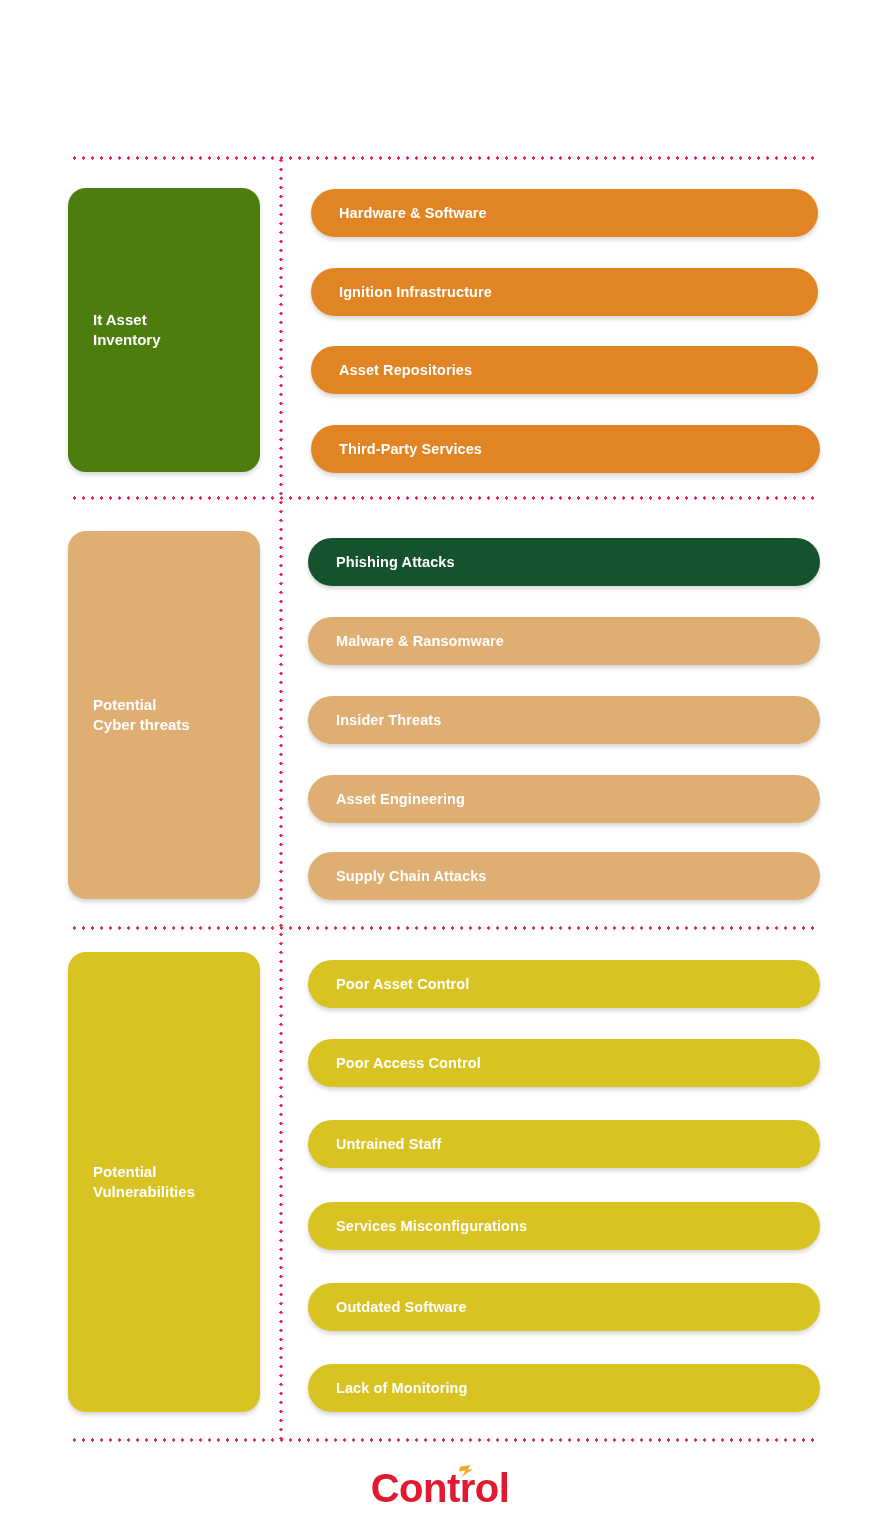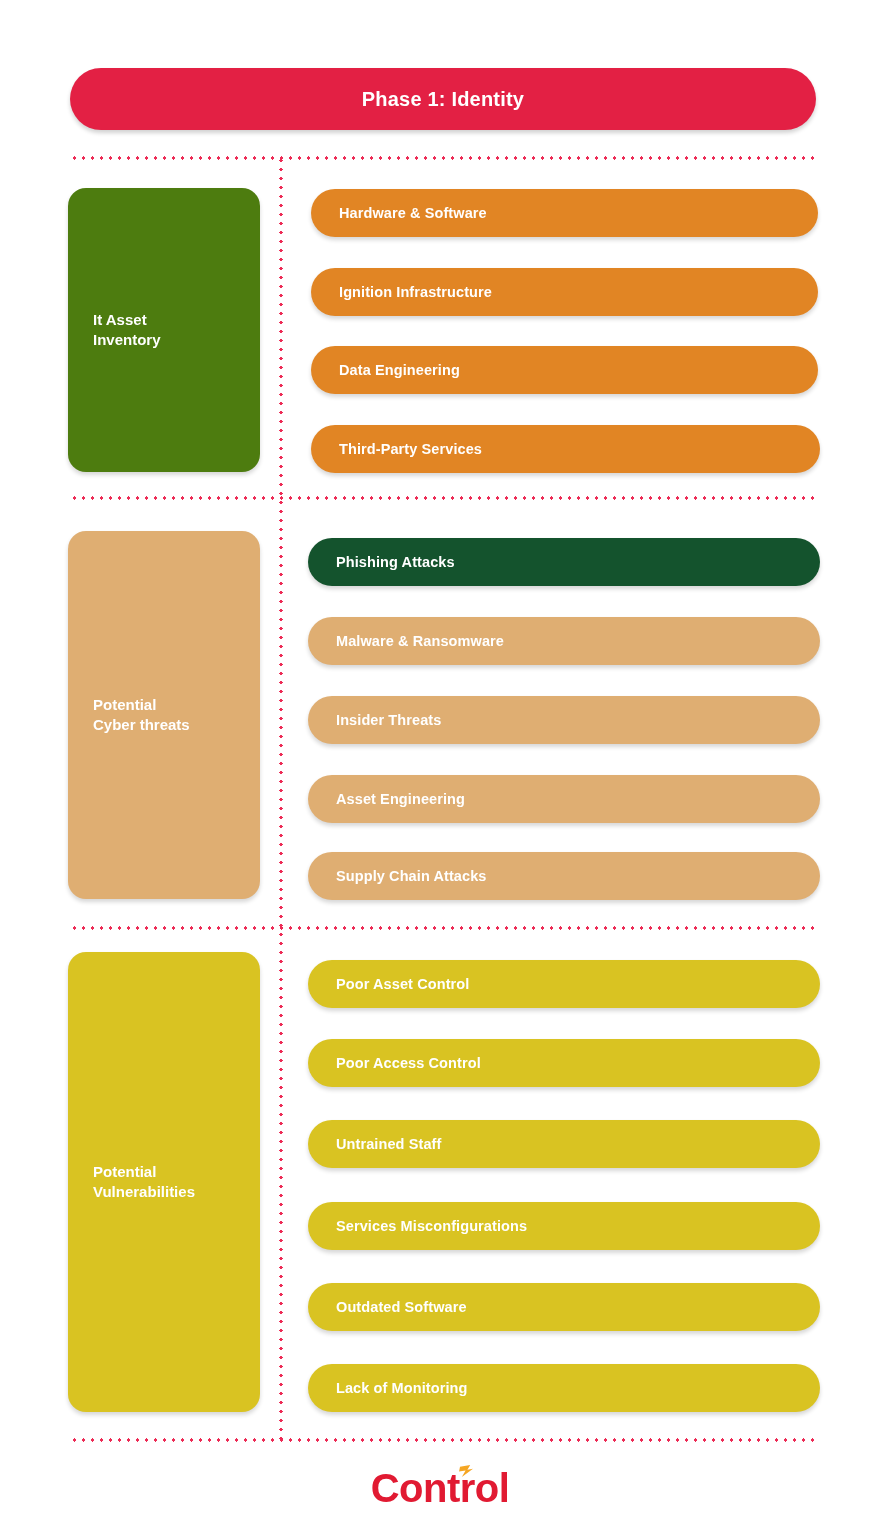--- a/index.html
+++ b/index.html
@@ -138,44 +138,41 @@
     top: -3px;
     width: 19px;
     height: 13px;
   }
 </style>
 </head>
 <body>
 
 <div class="infographic">
 
-  <div class="phase-banner">
-    <span class="phase-banner-title">Phase 1: Identity</span>
-  </div>
 
   <div class="h-divider" style="top:156px"></div>
   <div class="h-divider" style="top:496px"></div>
   <div class="h-divider" style="top:926px"></div>
   <div class="h-divider" style="top:1438px"></div>
   <div class="v-divider" style="top:156px; height:1286px"></div>
 
   <div class="group">
     <div class="category-block" style="top:188px; height:284px; background:#4d7c0f">
       <span class="category-label">It Asset
 Inventory</span>
     </div>
     <div class="items">
       <div class="item-pill" style="left:311px; top:189px; width:507px; background:#E18524">
         <span class="item-label">Hardware &amp; Software</span>
       </div>
       <div class="item-pill" style="left:311px; top:268px; width:507px; background:#E18524">
         <span class="item-label">Ignition Infrastructure</span>
       </div>
       <div class="item-pill" style="left:311px; top:346px; width:507px; background:#E18524">
-        <span class="item-label">Data Engineering</span>
+        <span class="item-label">Asset Repositories</span>
       </div>
       <div class="item-pill" style="left:311px; top:425px; width:509px; background:#E18524">
         <span class="item-label">Third-Party Services</span>
       </div>
     </div>
   </div>
 
   <div class="group">
     <div class="category-block" style="top:531px; height:368px; background:#DFAE72">
       <span class="category-label">Potential

